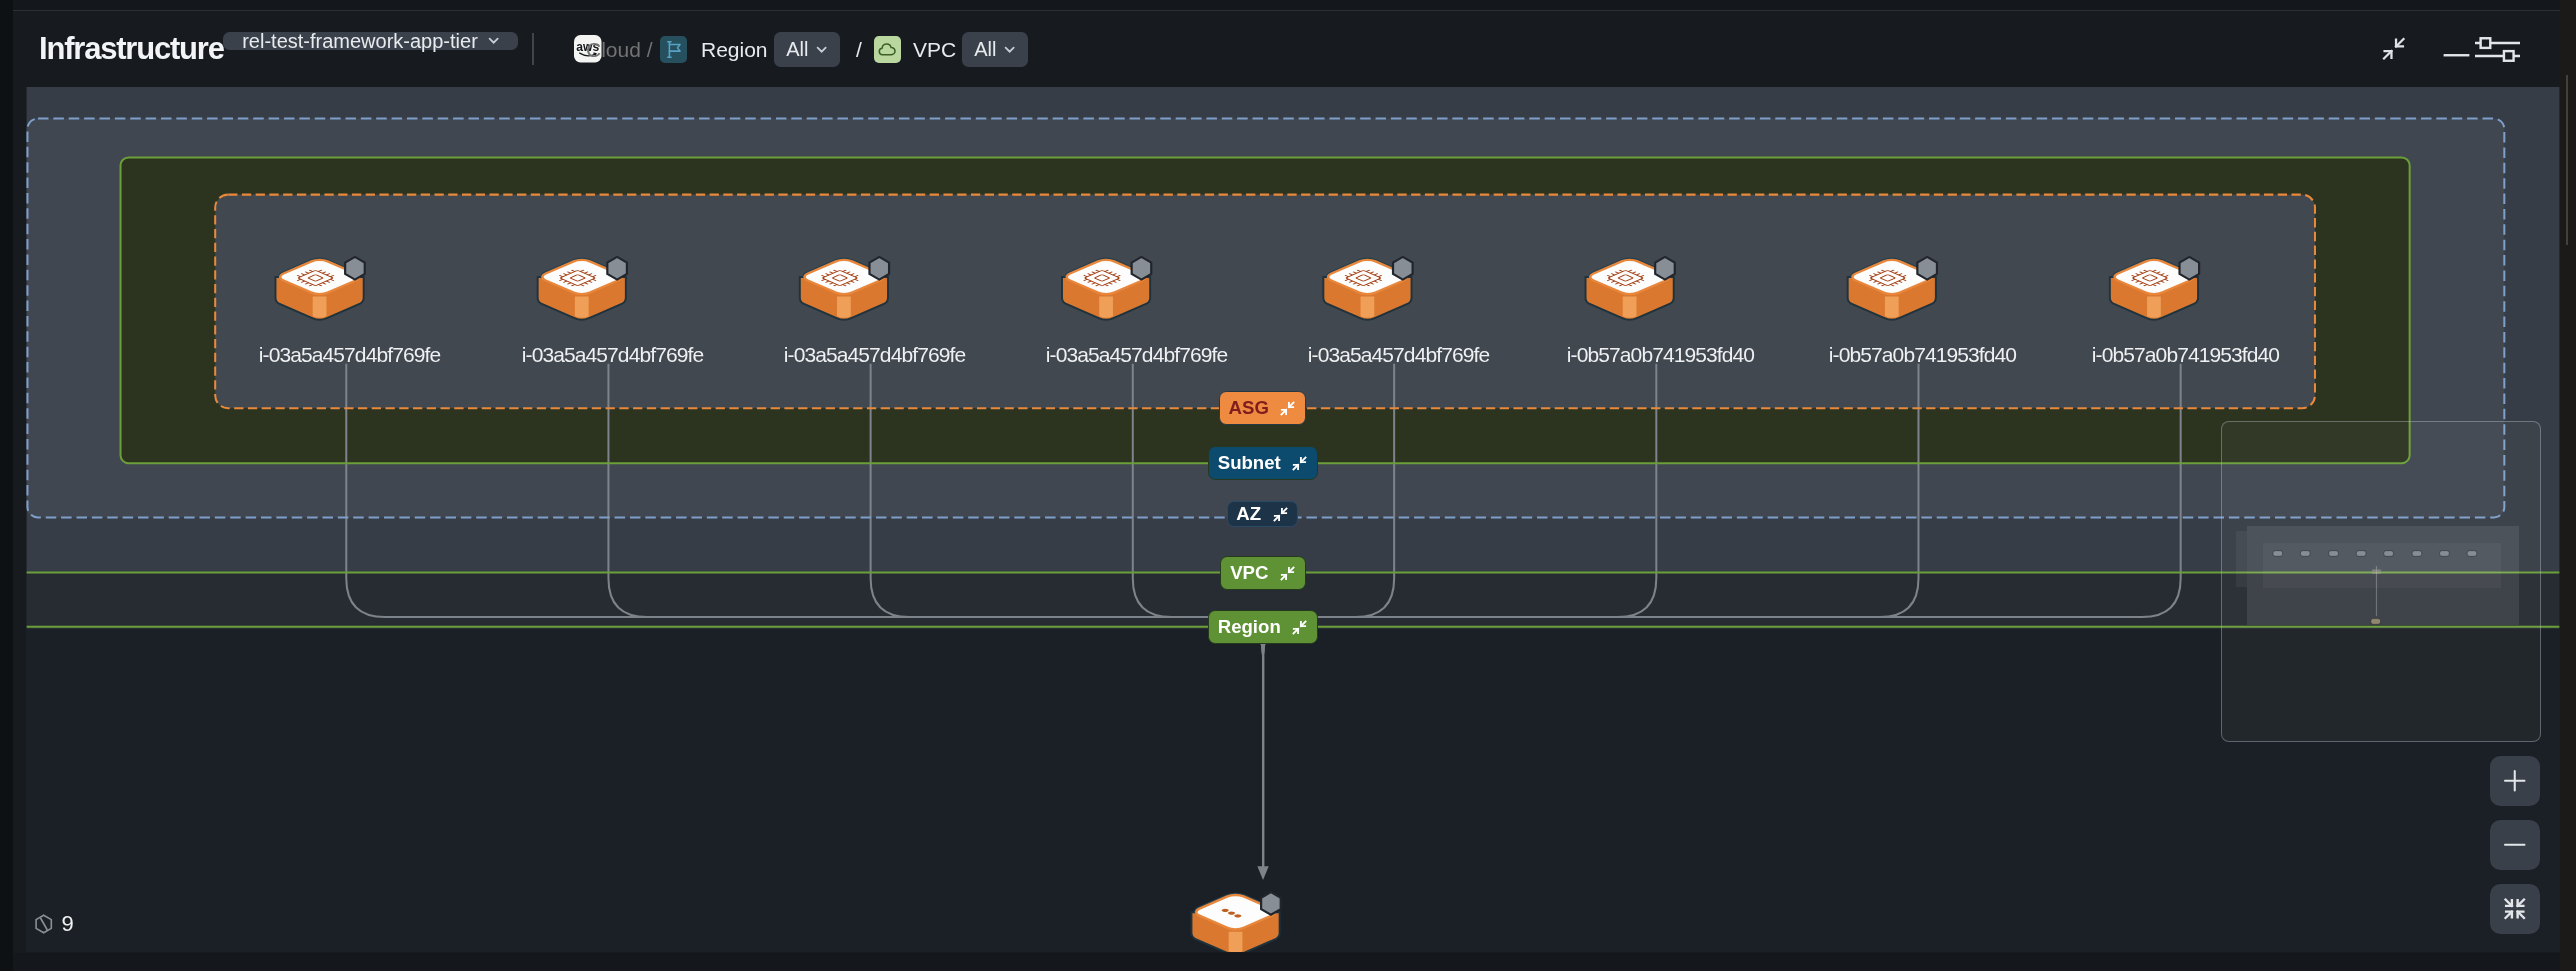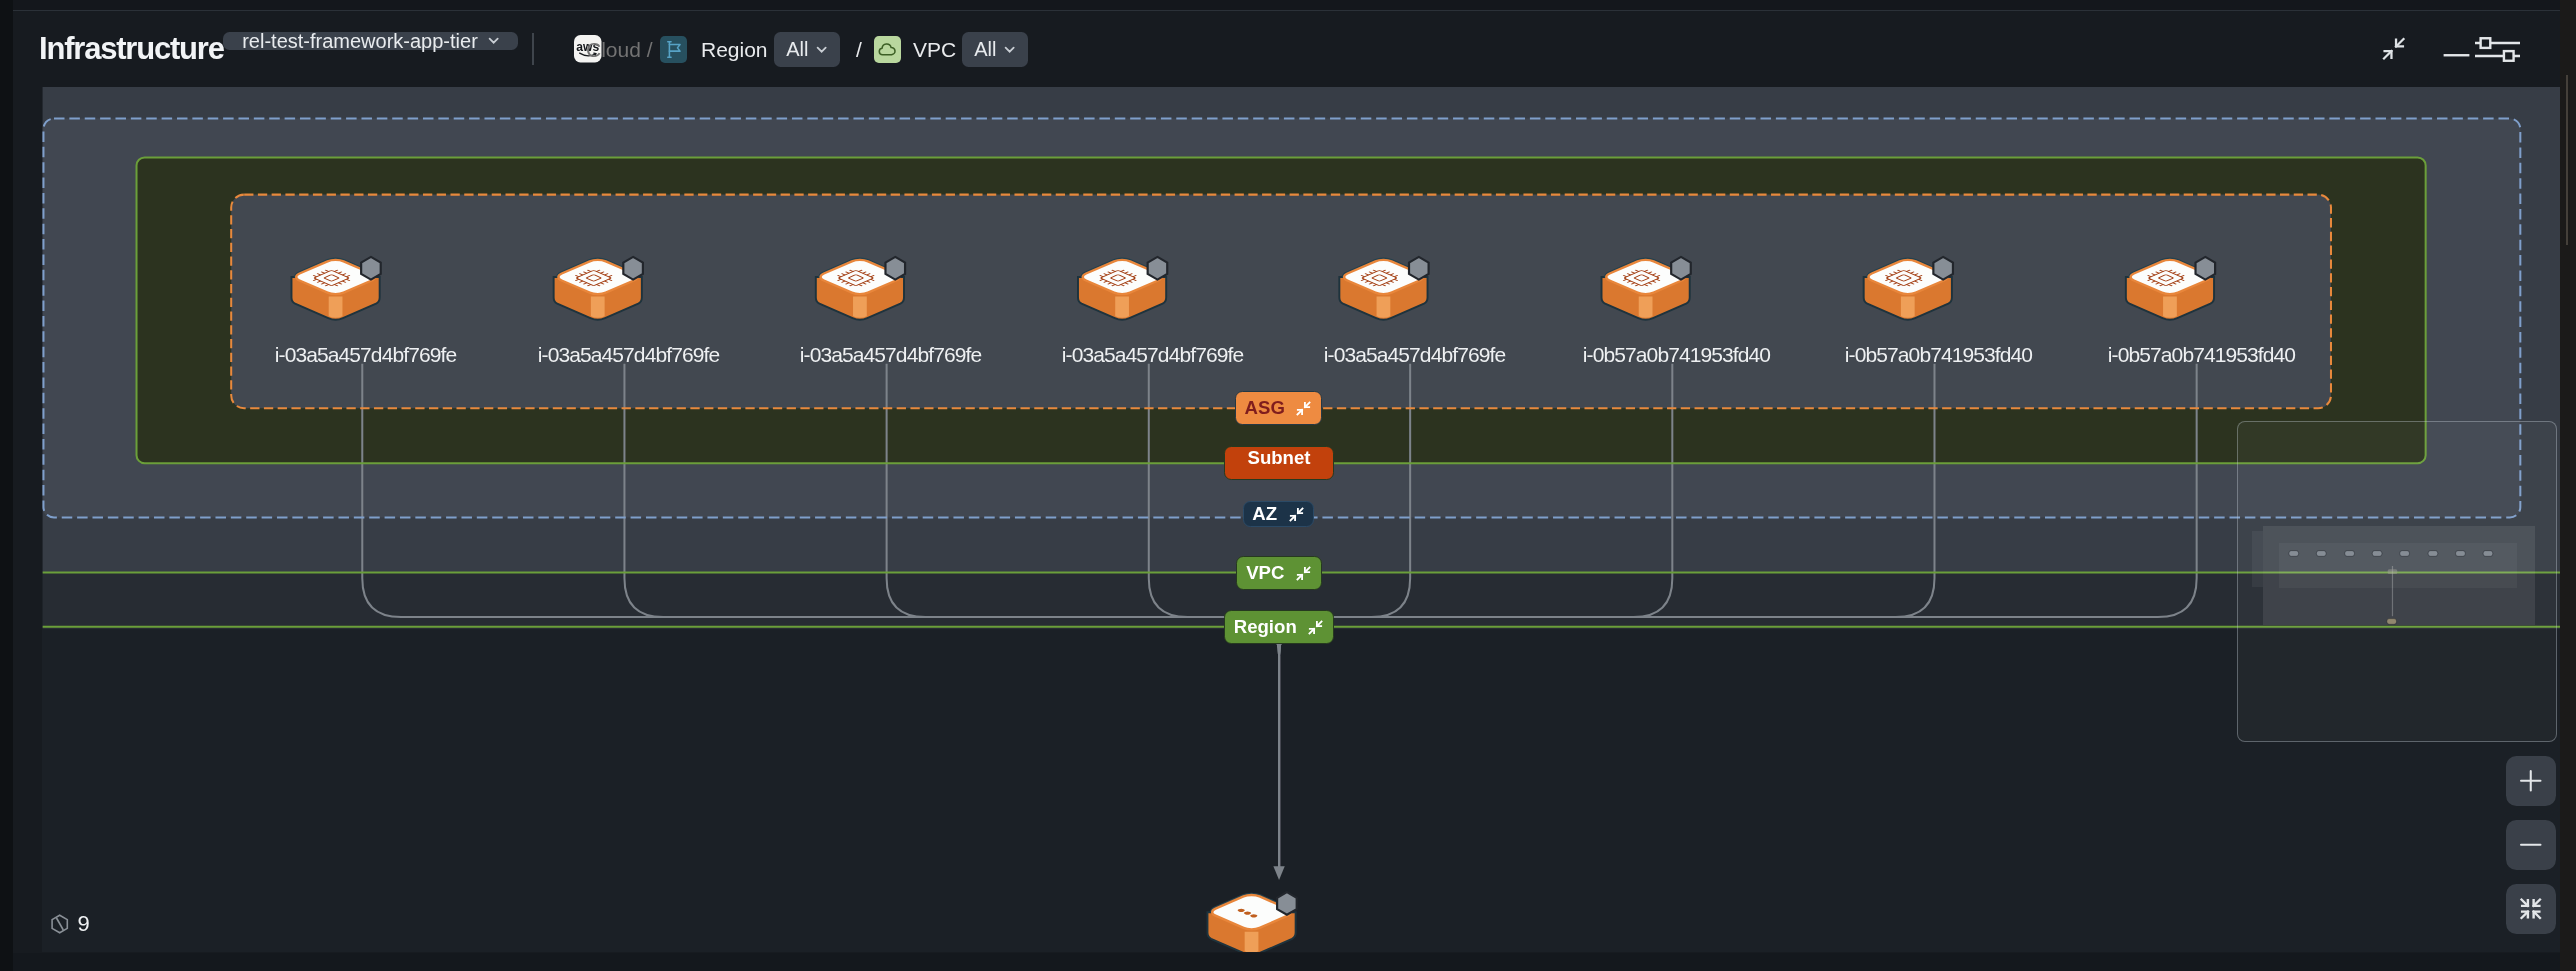--- a/index.html
+++ b/index.html
@@ -52,21 +52,21 @@
 <div style="position:absolute;left:2442px;top:46px;"><svg width="29" height="6.5" viewBox="0 0 36 8">
       <line x1="2" y1="4" x2="34" y2="4" stroke="#e3e6e9" stroke-width="3"></line>
     </svg></div>
 <div style="position:absolute;left:2475px;top:35px;"><svg width="45" height="29" viewBox="0 0 56 36" fill="none" stroke="#e3e6e9" stroke-width="3">
 <line x1="0" y1="10" x2="56" y2="10"></line>
       <rect x="7" y="4" width="12" height="12" fill="#171b20"></rect>
 <line x1="0" y1="26" x2="56" y2="26"></line>
       <rect x="36" y="20" width="12" height="12" fill="#171b20"></rect>
 </svg></div>
 
-<div style="position:absolute;left:42px;top:87px;width:2534px;height:865px;background:#1b2026;overflow:hidden;">
+<div style="position:absolute;left:26px;top:87px;width:2534px;height:865px;background:#1b2026;overflow:hidden;">
 
 <svg style="position:absolute;left:0;top:0;" width="2534" height="865" viewBox="0 0 3130 1069">
   <rect x="0" y="0" width="3130" height="600" fill="#373d46"></rect>
   <rect x="0" y="39" width="3062" height="493" fill="#414751" rx="12"></rect>
   <rect x="0" y="600" width="3130" height="70" fill="#272c33"></rect>
   <rect x="116" y="87" width="2829" height="378" rx="10" fill="#2c331f"></rect>
   <rect x="233" y="133" width="2595" height="264" rx="16" fill="#424850"></rect>
   <path d="M395,342 V607 Q395,655 443,655 H1480 Q1528,655 1528,703 V966" fill="none" stroke="#7d838a" stroke-width="2.5"></path>
       <path d="M719,342 V607 Q719,655 767,655 H1480 Q1528,655 1528,703 V966" fill="none" stroke="#7d838a" stroke-width="2.5"></path>
       <path d="M1043,342 V607 Q1043,655 1091,655 H1480 Q1528,655 1528,703 V966" fill="none" stroke="#7d838a" stroke-width="2.5"></path>
@@ -145,21 +145,21 @@
     <div style="position:absolute;left:2030px;top:256px;width:259px;text-align:center;font-size:21px;color:#eef0f2;letter-spacing:-0.9px;">i-0b57a0b741953fd40</div>
   <div style="position:absolute;left:1193px;top:304px;width:87px;height:34px;background:#ee8b41;border:1.6px solid #253844;border-radius:7.3px;display:flex;align-items:center;justify-content:center;gap:10.5px;color:#7f1d1d;font-size:18.6px;font-weight:bold;">
       <span>ASG</span>
       <svg width="17" height="17" viewBox="0 0 24 24" fill="none" stroke="#ffffff" stroke-width="2.6" stroke-linecap="square" stroke-linejoin="miter">
         <polyline points="4 14 10 14 10 20"></polyline>
         <polyline points="20 10 14 10 14 4"></polyline>
         <line x1="14" y1="10" x2="20.5" y2="3.5"></line>
         <line x1="3.5" y1="20.5" x2="10" y2="14"></line>
       </svg>
     </div>
-    <div style="position:absolute;left:1182px;top:359px;width:110px;height:34px;background:#c2410c;border:1.6px solid #26391f;border-radius:7.3px;display:flex;align-items:center;justify-content:center;gap:10.5px;color:#fff;font-size:18.6px;font-weight:bold;flex-direction:column;">
+    <div style="position:absolute;left:1182px;top:359px;width:110px;height:34px;background:#0c4a6e;border:1.6px solid #26391f;border-radius:7.3px;display:flex;align-items:center;justify-content:center;gap:10.5px;color:#fff;font-size:18.6px;font-weight:bold;">
       <span>Subnet</span>
       <svg width="17" height="17" viewBox="0 0 24 24" fill="none" stroke="#ffffff" stroke-width="2.6" stroke-linecap="square" stroke-linejoin="miter">
         <polyline points="4 14 10 14 10 20"></polyline>
         <polyline points="20 10 14 10 14 4"></polyline>
         <line x1="14" y1="10" x2="20.5" y2="3.5"></line>
         <line x1="3.5" y1="20.5" x2="10" y2="14"></line>
       </svg>
     </div>
     <div style="position:absolute;left:1201px;top:414px;width:71px;height:26px;background:#1c3348;border:1.6px solid #2b4a66;border-radius:7.3px;display:flex;align-items:center;justify-content:center;gap:10.5px;color:#fff;font-size:18.6px;font-weight:bold;">
       <span>AZ</span>

